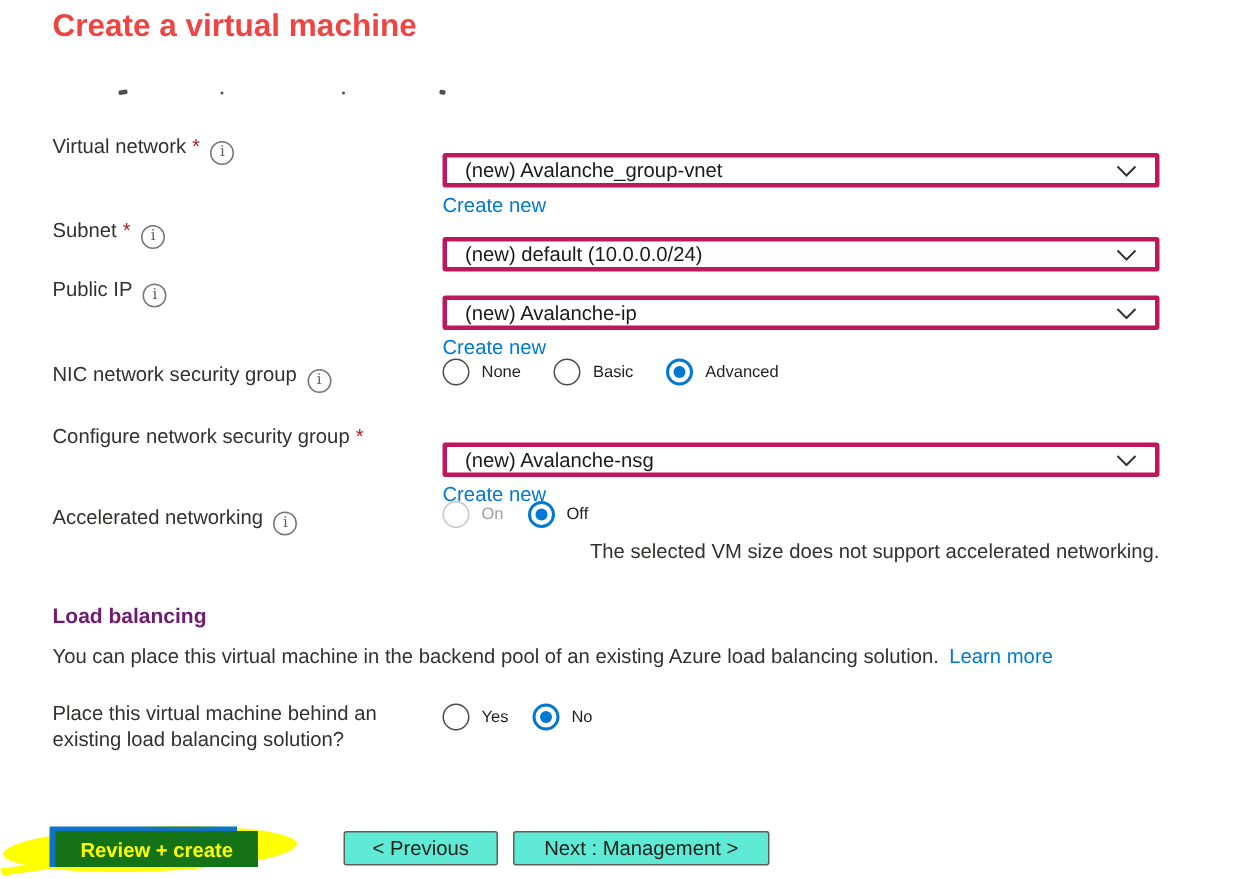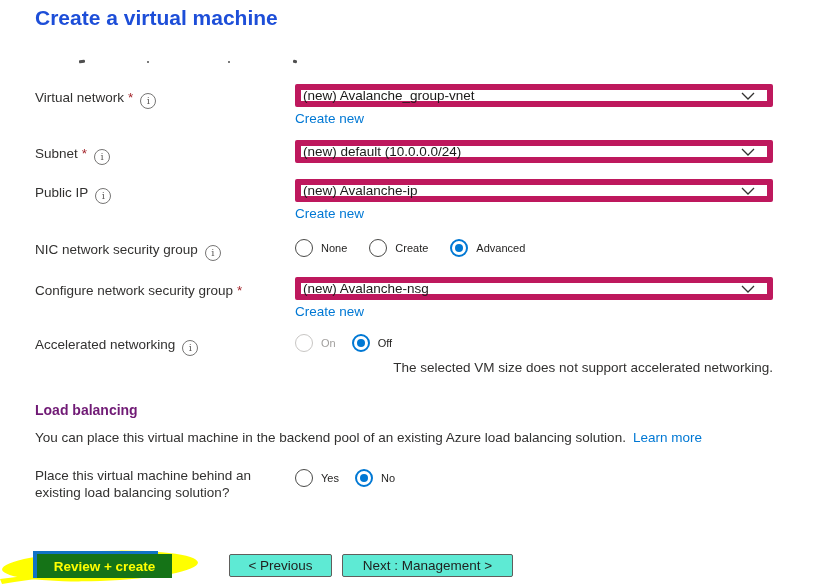--- a/index.html
+++ b/index.html
@@ -1,38 +1,38 @@
 <!DOCTYPE html>
 <html><head>
 <meta charset="utf-8">
 <style>
   html,body{margin:0;padding:0;background:#fff;}
   .page{position:relative;width:828px;height:586px;background:#fff;overflow:hidden;
         font-family:"Liberation Sans",sans-serif;color:#323130;}
 
-  .title{position:absolute;left:35px;top:6px;font-size:21px;font-weight:700;color:#1d4ed8;}
+  .title{position:absolute;left:35px;top:6px;font-size:21px;font-weight:700;color:#ef4444;}
 
   
   .speck{position:absolute;background:#4f4f4f;border-radius:1px;}
   .s1{left:79px;top:60px;width:6px;height:3px;transform:rotate(-8deg);}
   .s2{left:147px;top:61px;width:2px;height:2px;}
   .s3{left:228px;top:61px;width:2px;height:2px;}
   .s4{left:293px;top:60px;width:4px;height:3px;transform:rotate(10deg);}
 
   .row{position:absolute;left:35px;display:flex;width:738px;}
   .label-cell{width:260px;padding-top:5px;font-size:13.5px;color:#323130;line-height:17px;}
   .req{color:#a4262c;margin-left:4px;}
   .info{display:inline-flex;align-items:center;justify-content:center;width:14px;height:14px;
         border:1px solid #767574;border-radius:50%;font-size:10px;line-height:1;color:#605e5c;
         margin-left:7px;vertical-align:-2px;font-family:"DejaVu Serif",serif;}
   .ctrl{width:478px;}
 
-  .select{box-sizing:border-box;height:23px;border:6px solid #be185d;border-radius:2px;background:#fff;
-          display:flex;align-items:center;justify-content:space-between;padding:0 12px 0 2px;
-          font-size:13.5px;color:#1b1a19;cursor:pointer;}
+  .select{box-sizing:border-box;height:23px;border:3px solid #be185d;border-radius:2px;background:#fff;
+          display:flex;align-items:center;justify-content:space-between;padding:0 12px 0 12px;
+          font-size:13.5px;color:#1b1a19;cursor:pointer;margin-top:18px;}
   .chev{display:flex;align-items:center;}
   .link{display:inline-block;margin-top:4px;font-size:13.5px;color:#0078d4;text-decoration:none;cursor:pointer;}
 
   .radio-group{display:flex;align-items:center;padding-top:3px;}
   .g22>.radio-opt{margin-right:22px;}
   .g14>.radio-opt{margin-right:16px;}
   .radio-opt{display:flex;align-items:center;cursor:pointer;}
   .radio{box-sizing:border-box;width:18px;height:18px;border:1px solid #4a4a48;border-radius:50%;
          background:#fff;display:flex;align-items:center;justify-content:center;margin-right:8px;}
   .radio-lbl{font-size:11px;color:#201f1e;}
@@ -130,21 +130,21 @@
       <span>NIC network security group</span><span class="info">i</span>
     </div>
     <div class="ctrl">
       <div class="radio-group g22">
         <span class="radio-opt">
           <span class="radio"></span>
           <span class="radio-lbl">None</span>
         </span>
         <span class="radio-opt">
           <span class="radio"></span>
-          <span class="radio-lbl">Create</span>
+          <span class="radio-lbl">Basic</span>
         </span>
         <span class="radio-opt checked">
           <span class="radio"></span>
           <span class="radio-lbl">Advanced</span>
         </span>
       </div>
     </div>
   </div>
 
   <div class="row" style="top:277px">

